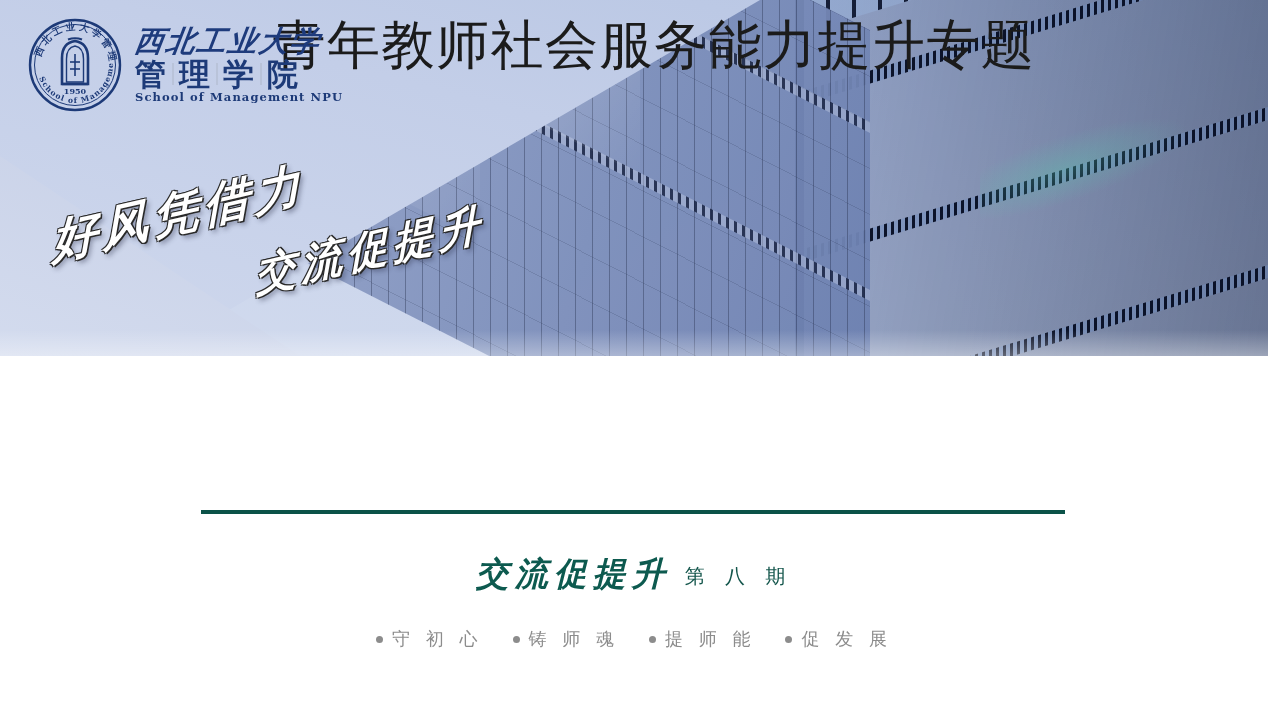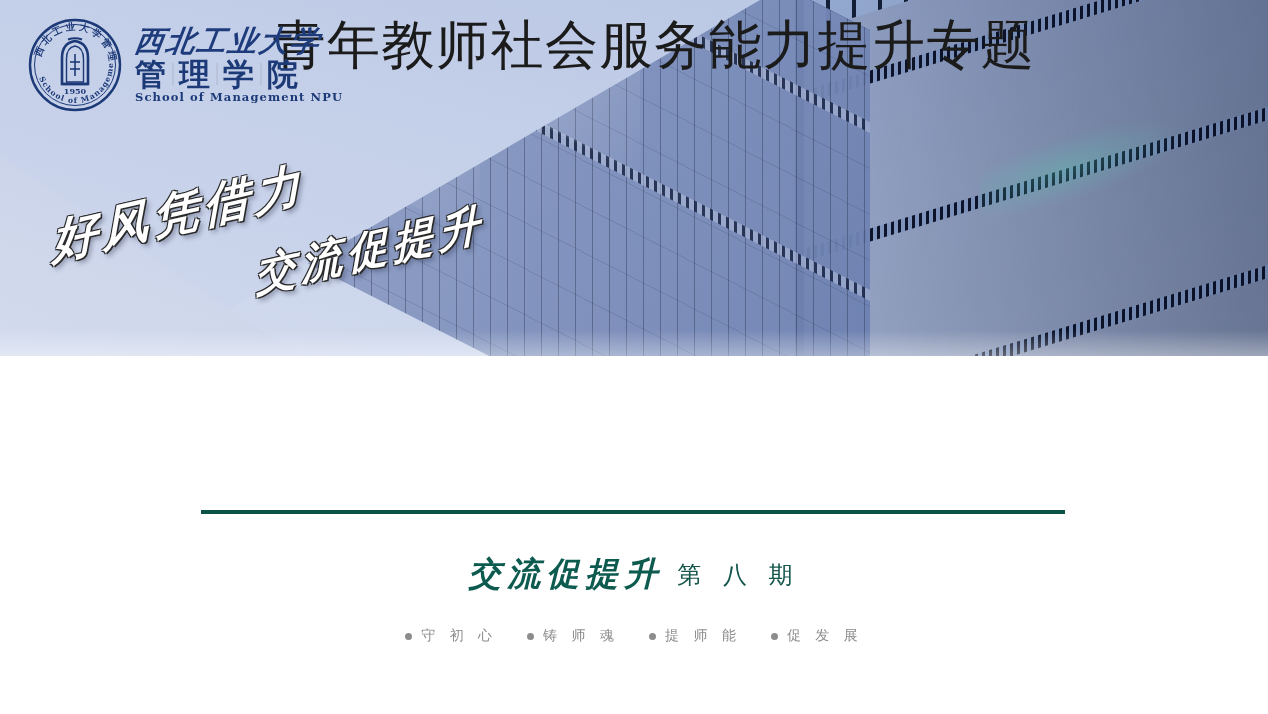--- a/index.html
+++ b/index.html
@@ -340,40 +340,40 @@
   .subtitle-main {
     font-family: "DejaVu Serif", "Liberation Serif", serif;
     font-size: 33px;
     font-weight: 700;
     font-style: italic;
     color: #0d5a4f;
     letter-spacing: 6px;
   }
   .subtitle-issue {
     font-family: "DejaVu Serif", "Liberation Serif", serif;
-    font-size: 24px;
+    font-size: 20px;
     font-weight: 400;
     color: #14564c;
     letter-spacing: 7px;
     margin-left: 14px;
     vertical-align: 2px;
   }
 
   .tagline {
     position: absolute;
     left: 0;
     top: 627px;
     width: 1268px;
     display: flex;
     justify-content: center;
     align-items: center;
     gap: 30px;
     color: #8c8c8c;
     font-family: "DejaVu Sans", "Liberation Sans", sans-serif;
-    font-size: 14px;
+    font-size: 18px;
     letter-spacing: 5px;
     white-space: nowrap;
   }
   .tag-item { display: flex; align-items: center; gap: 9px; }
   .tag-dot {
     width: 7px; height: 7px;
     border-radius: 50%;
     background: #8c8c8c;
     flex: 0 0 auto;
   }

